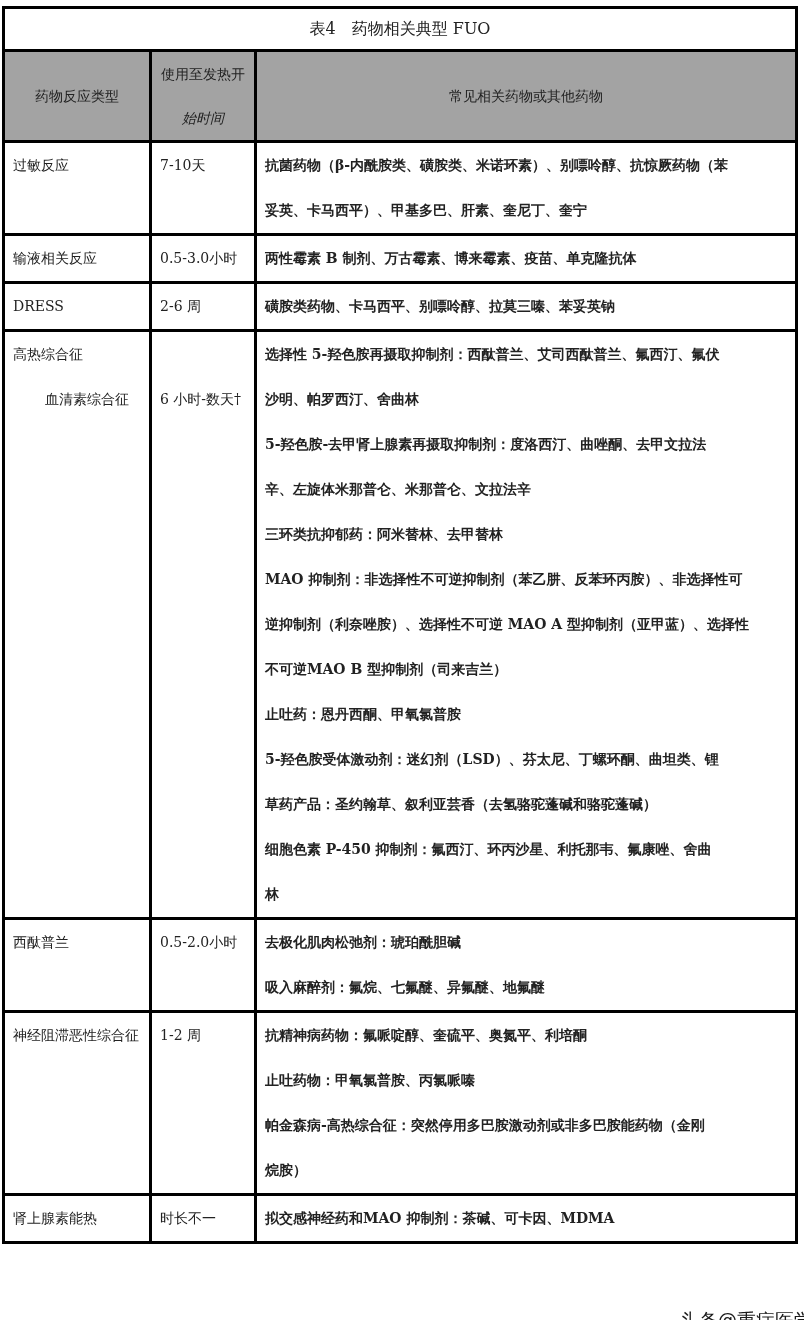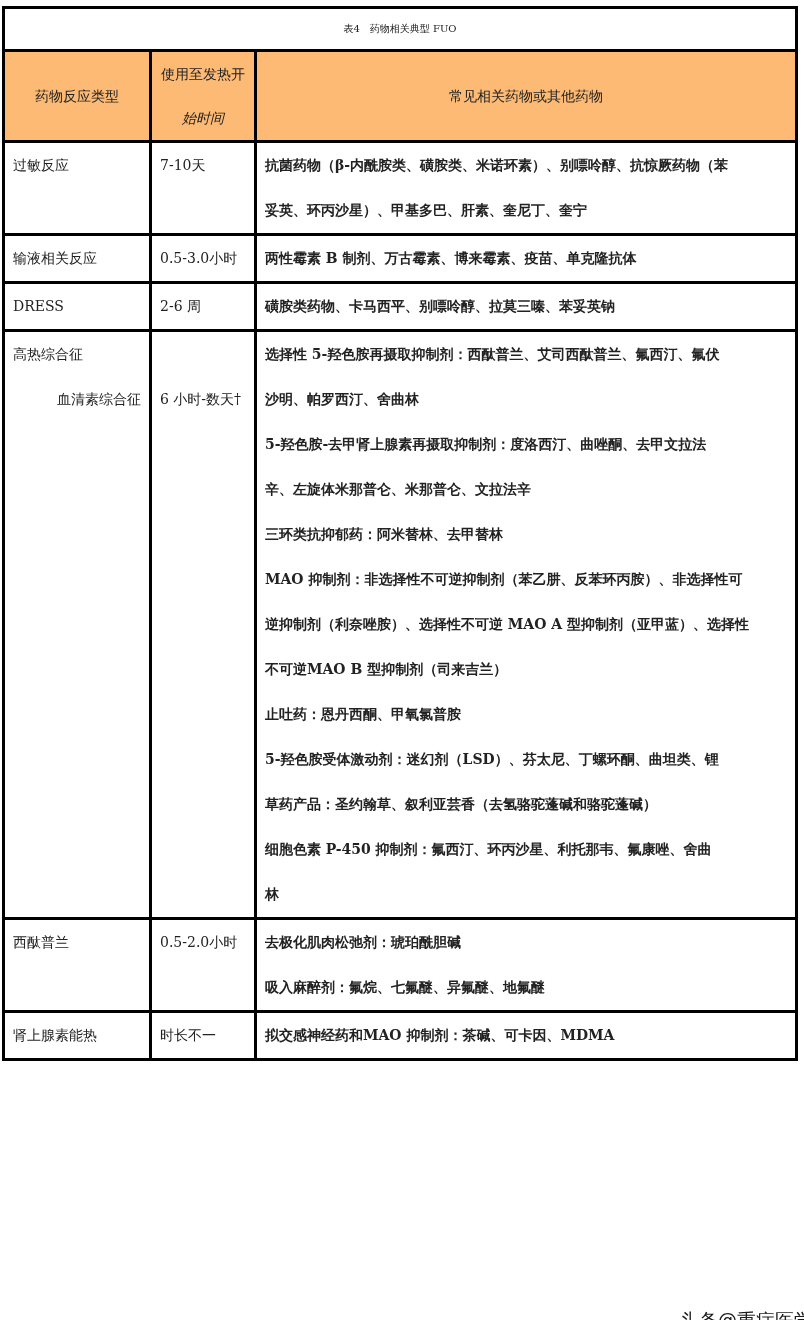--- a/index.html
+++ b/index.html
@@ -32,44 +32,43 @@
     text-align: left;
   }
   .col-type { width: 147px; }
   .col-time { width: 105px; }
   .col-drugs { width: auto; }
 
   .title-row td {
     height: 40px;
     text-align: center;
     vertical-align: middle;
-    font-size: 10px;
+    font-size: 16px;
     padding: 0;
   }
   .header-row th {
-    background: #fdba74;
+    background: #a3a3a3;
     height: 84px;
     text-align: center;
     vertical-align: middle;
     line-height: 44px;
     padding: 0 6px;
   }
   .cell-line {
     display: block;
     line-height: 45px;
     white-space: nowrap;
   }
   .drug-line {
     display: block;
     line-height: 45px;
     font-weight: bold;
   }
   .indent {
     padding-left: 32px;
-    text-align: right;
   }
   .watermark {
     position: absolute;
     left: 648px;
     top: 1308px;
     font-size: 19px;
     font-family: "DejaVu Sans", "Liberation Sans", sans-serif;
     color: #1a1a1a;
     letter-spacing: 0px;
     text-shadow: 0 0 2px #ffffff, 0 0 2px #ffffff;
@@ -101,21 +100,21 @@
 
     <tr>
       <td>
           <span class="cell-line">过敏反应</span>
         </td>
       <td>
           <span class="cell-line">7-10天</span>
         </td>
       <td>
         <span class="drug-line">抗菌药物（β-内酰胺类、磺胺类、米诺环素）、别嘌呤醇、抗惊厥药物（苯</span>
-        <span class="drug-line">妥英、环丙沙星）、甲基多巴、肝素、奎尼丁、奎宁</span>
+        <span class="drug-line">妥英、卡马西平）、甲基多巴、肝素、奎尼丁、奎宁</span>
       </td>
     </tr>
 
 
     <tr>
       <td>
           <span class="cell-line">输液相关反应</span>
         </td>
       <td>
           <span class="cell-line">0.5-3.0小时</span>
@@ -169,20 +168,34 @@
         </td>
       <td>
           <span class="cell-line">0.5-2.0小时</span>
         </td>
       <td>
         <span class="drug-line">去极化肌肉松弛剂：琥珀酰胆碱</span>
         <span class="drug-line">吸入麻醉剂：氟烷、七氟醚、异氟醚、地氟醚</span>
       </td>
     </tr>
 
+    <tr>
+      <td>
+          <span class="cell-line">神经阻滞恶性综合征</span>
+        </td>
+      <td>
+          <span class="cell-line">1-2 周</span>
+        </td>
+      <td>
+        <span class="drug-line">抗精神病药物：氟哌啶醇、奎硫平、奥氮平、利培酮</span>
+        <span class="drug-line">止吐药物：甲氧氯普胺、丙氯哌嗪</span>
+        <span class="drug-line">帕金森病-高热综合征：突然停用多巴胺激动剂或非多巴胺能药物（金刚</span>
+        <span class="drug-line">烷胺）</span>
+      </td>
+    </tr>
 
     <tr>
       <td>
           <span class="cell-line">肾上腺素能热</span>
         </td>
       <td>
           <span class="cell-line">时长不一</span>
         </td>
       <td>
         <span class="drug-line">拟交感神经药和MAO 抑制剂：茶碱、可卡因、MDMA</span>

